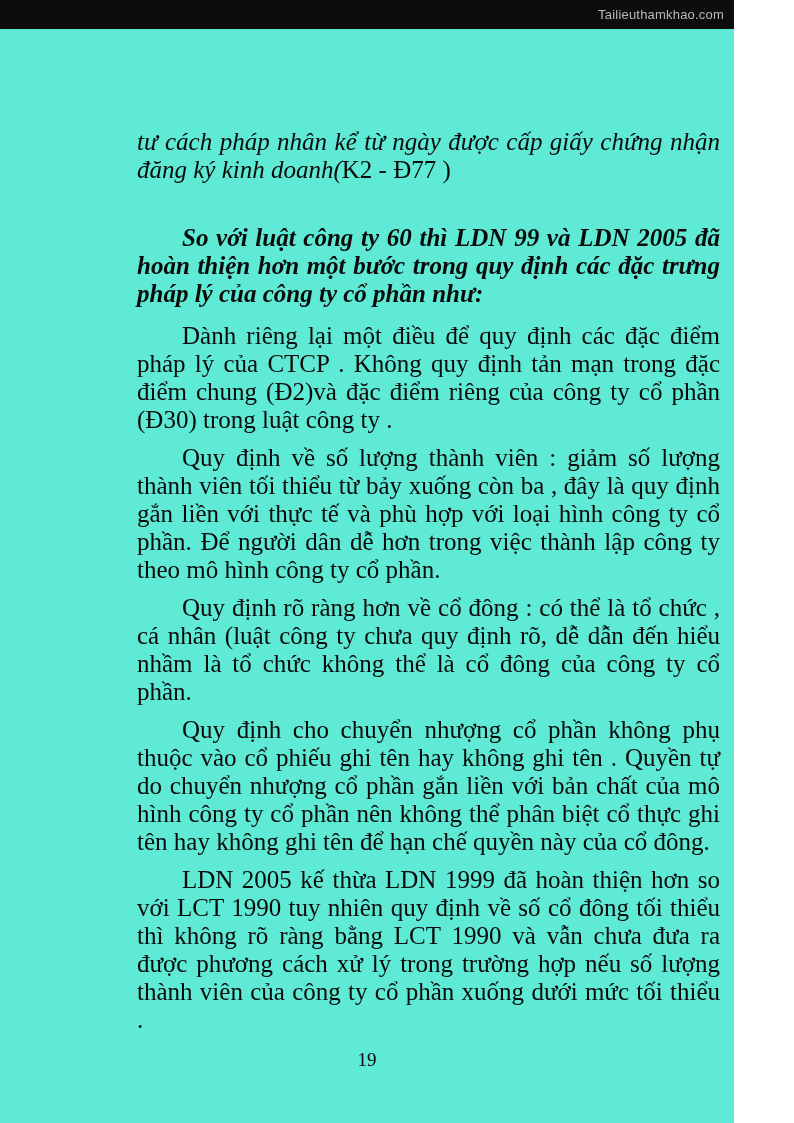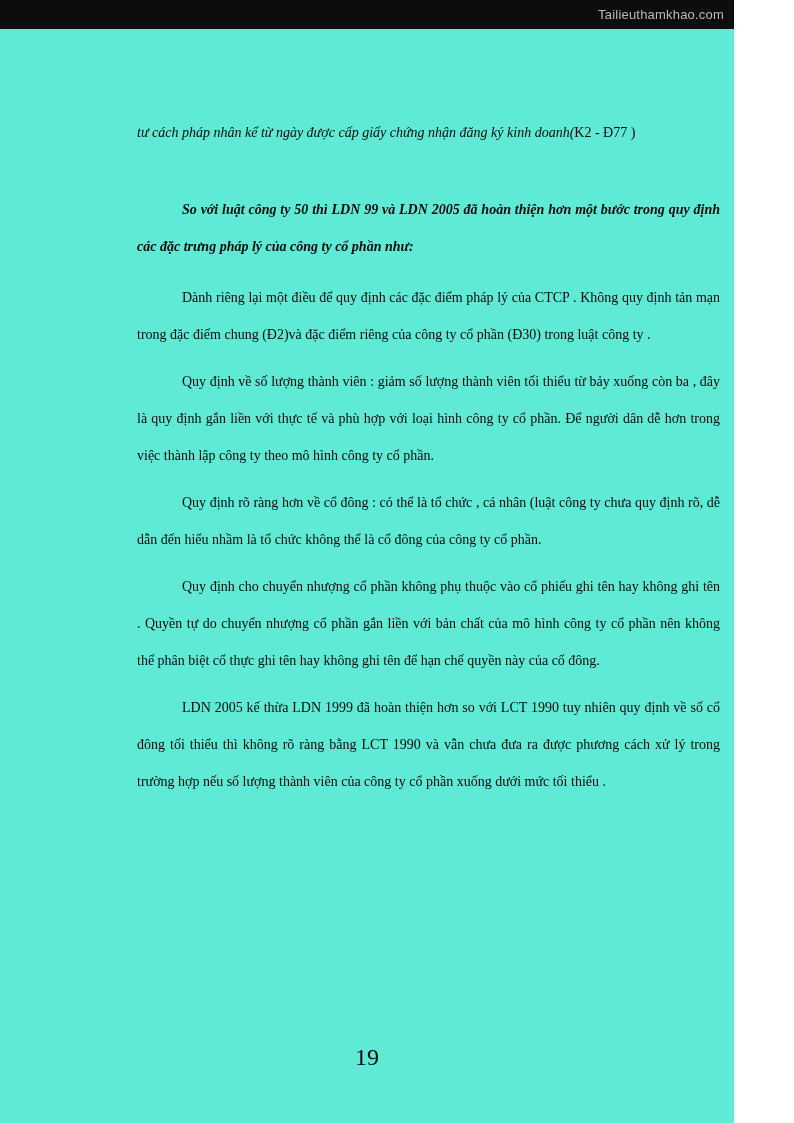--- a/index.html
+++ b/index.html
@@ -30,25 +30,25 @@
     padding-right: 10px;
   }
   .watermark {
     font-family: "Liberation Sans", "DejaVu Sans", sans-serif;
     font-size: 13px;
     color: #b9b9b9;
     letter-spacing: 0.2px;
   }
   .content {
     position: absolute;
-    top: 114px;
+    top: 128px;
     left: 137px;
     width: 583px;
-    font-size: 14px;
-    line-height: 37px;
+    font-size: 25px;
+    line-height: 28px;
     text-align: justify;
   }
   .content p {
     margin: 0 0 10px 0;
     text-indent: 45px;
   }
   p.lead-in {
     text-indent: 0;
     font-style: italic;
     margin-bottom: 40px;
@@ -63,37 +63,37 @@
   }
   .bold {
     font-weight: bold;
   }
   .page-number {
     position: absolute;
     bottom: 52px;
     left: 0;
     width: 100%;
     text-align: center;
-    font-size: 24px;
+    font-size: 19px;
   }
 </style>
 </head>
 <body>
 
 <div class="page">
 
   <div class="top-bar">
     <span class="watermark">Tailieuthamkhao.com</span>
   </div>
 
   <div class="content">
 
     <p class="lead-in"><span>tư cách pháp nhân kể từ ngày được cấp giấy chứng nhận đăng ký kinh doanh(</span><span class="upright">K2 - Đ77 )</span></p>
 
-    <p class="emphasis">So với luật công ty  50 thì LDN 99 và LDN 2005 đã hoàn thiện hơn một bước trong quy định các đặc trưng pháp lý của công ty cổ phần như:</p>
+    <p class="emphasis">So với luật công ty  60 thì LDN 99 và LDN 2005 đã hoàn thiện hơn một bước trong quy định các đặc trưng pháp lý của công ty cổ phần như:</p>
 
     <p>Dành riêng lại một điều để quy định các đặc điểm pháp lý của CTCP . Không quy định tản mạn trong đặc điểm chung (Đ2)và đặc điểm riêng của công ty cổ phần (Đ30) trong luật công ty .</p>
 
     <p>Quy định về số lượng thành viên : giảm số lượng thành viên tối thiểu từ bảy xuống còn ba , đây là quy định gắn liền với thực tế và phù hợp với loại hình công ty cổ phần. Để người dân dễ hơn trong việc thành lập công ty theo mô hình công ty cổ phần.</p>
 
     <p>Quy định rõ ràng hơn về cổ đông : có thể là tổ chức , cá nhân (luật công ty chưa quy định rõ, dễ dẫn đến hiểu nhầm là tổ chức không thể là cổ đông của công ty cổ phần.</p>
 
     <p>Quy định cho chuyển nhượng cổ phần không phụ thuộc vào cổ phiếu ghi tên hay không ghi tên . Quyền tự do chuyển nhượng cổ phần gắn liền với bản chất của mô hình công ty cổ phần nên không thể phân biệt cổ thực ghi tên hay không ghi tên để hạn chế quyền này của cổ đông.</p>
 
     <p>LDN 2005 kế thừa LDN 1999 đã hoàn thiện hơn so với LCT 1990 tuy nhiên quy định về số cổ đông tối thiểu thì không rõ ràng bằng LCT 1990 và vẫn chưa đưa ra được phương cách xử lý trong trường hợp nếu số lượng thành viên của công ty cổ phần xuống dưới mức tối thiểu .</p>

